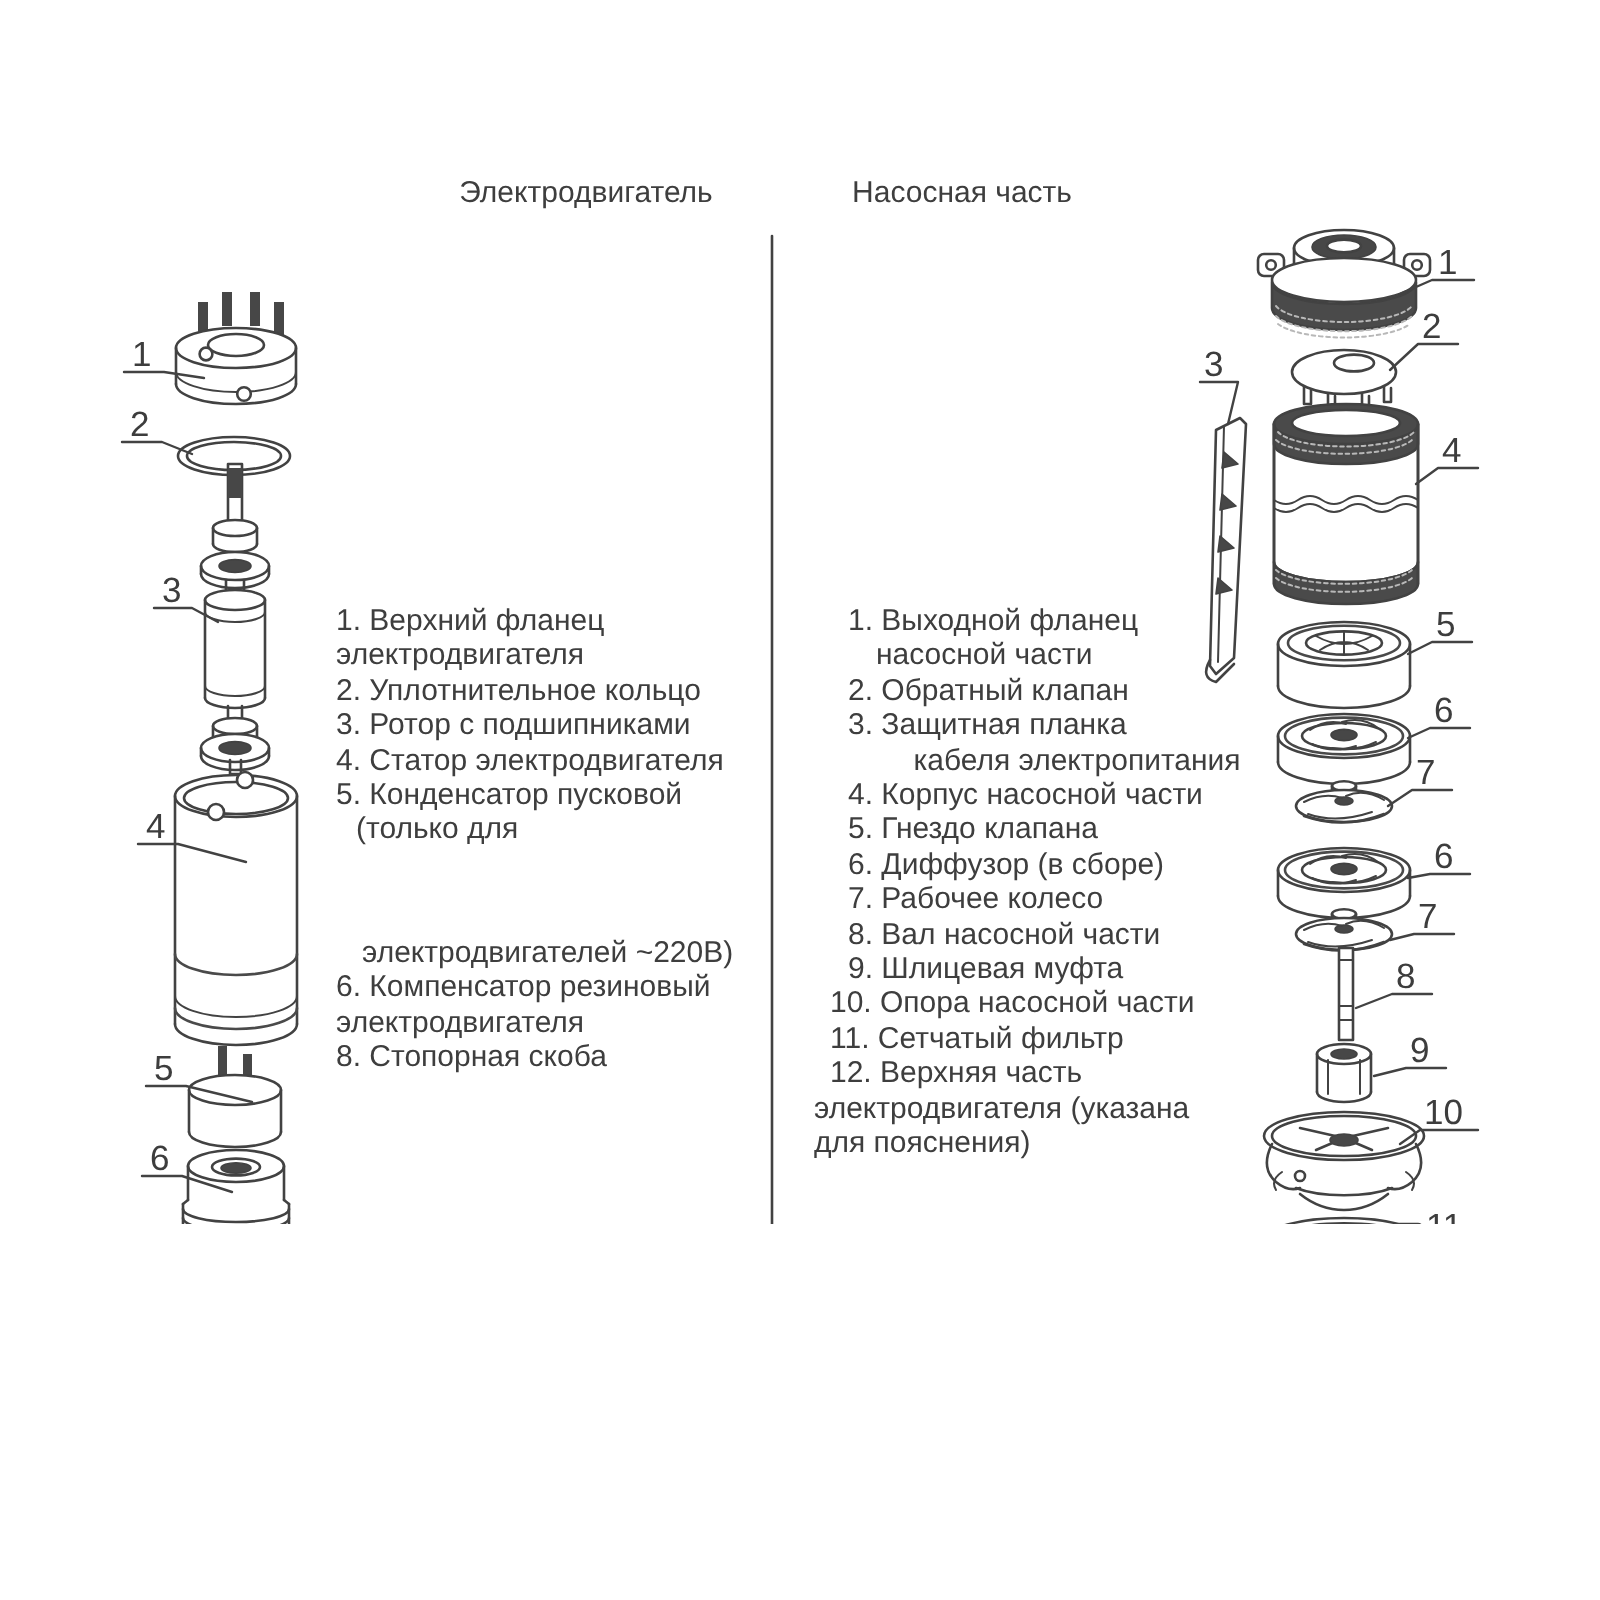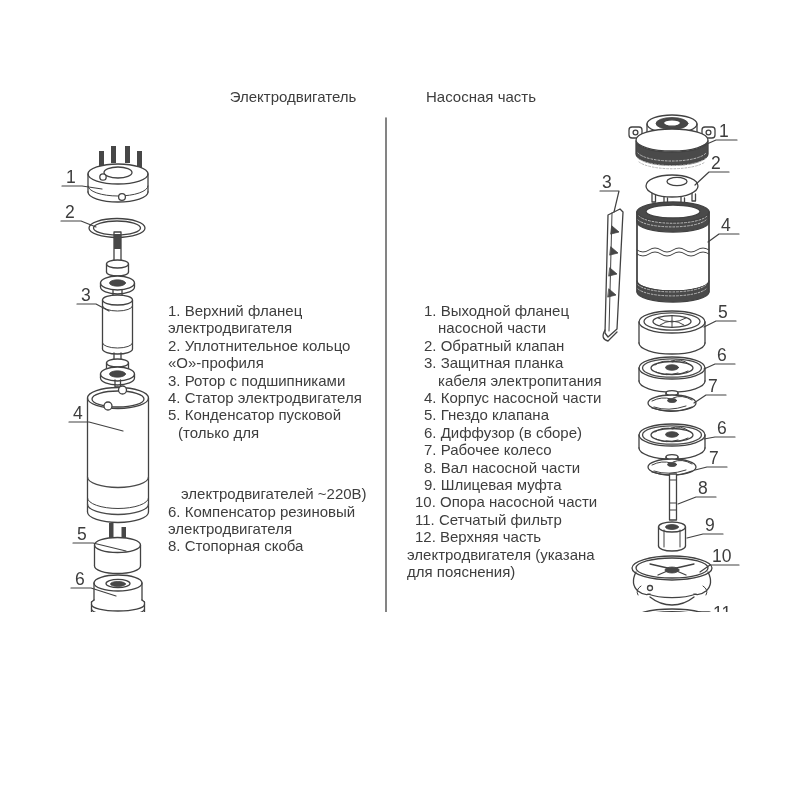--- a/index.html
+++ b/index.html
@@ -315,36 +315,35 @@
           <polyline points="744,682 715,682 706,690" class="leader"></polyline>
           <text x="717" y="679">12</text>
         </g>
     </g>
   </svg>
 
   <div id="motor-list" class="plist">
       <div class="pline" style="padding-left: 0px;">1. Верхний фланец</div>
       <div class="pline" style="padding-left: 0px;">электродвигателя</div>
       <div class="pline" style="padding-left: 0px;">2. Уплотнительное кольцо</div>
-      <div class="pline" style="padding-left: 0px;">«О»-профиля</div>
       <div class="pline" style="padding-left: 0px;">3. Ротор с подшипниками</div>
       <div class="pline" style="padding-left: 0px;">4. Статор электродвигателя</div>
       <div class="pline" style="padding-left: 0px;">5. Конденсатор пусковой</div>
       <div class="pline" style="padding-left: 10px;">(только для</div>
       <div class="pline" style="padding-left: 13px; margin-top: 44px;">электродвигателей ~220В)</div>
       <div class="pline" style="padding-left: 0px;">6. Компенсатор резиновый</div>
       <div class="pline" style="padding-left: 0px;">электродвигателя</div>
       <div class="pline" style="padding-left: 0px;">8. Стопорная скоба</div>
     </div>
   <div id="pump-list" class="plist">
       <div class="pline" style="padding-left: 17px;">1. Выходной фланец</div>
       <div class="pline" style="padding-left: 31px;">насосной части</div>
       <div class="pline" style="padding-left: 17px;">2. Обратный клапан</div>
       <div class="pline" style="padding-left: 17px;">3. Защитная планка</div>
-      <div class="pline" style="padding-left: 31px;">кабеля электропитания</div>
+      <div class="pline" style="padding-left: 31px; text-align: center;">кабеля электропитания</div>
       <div class="pline" style="padding-left: 17px;">4. Корпус насосной части</div>
       <div class="pline" style="padding-left: 17px;">5. Гнездо клапана</div>
       <div class="pline" style="padding-left: 17px;">6. Диффузор (в сборе)</div>
       <div class="pline" style="padding-left: 17px;">7. Рабочее колесо</div>
       <div class="pline" style="padding-left: 17px;">8. Вал насосной части</div>
       <div class="pline" style="padding-left: 17px;">9. Шлицевая муфта</div>
       <div class="pline" style="padding-left: 8px;">10. Опора насосной части</div>
       <div class="pline" style="padding-left: 8px;">11. Сетчатый фильтр</div>
       <div class="pline" style="padding-left: 8px;">12. Верхняя часть</div>
       <div class="pline" style="padding-left: 0px;">электродвигателя (указана</div>

